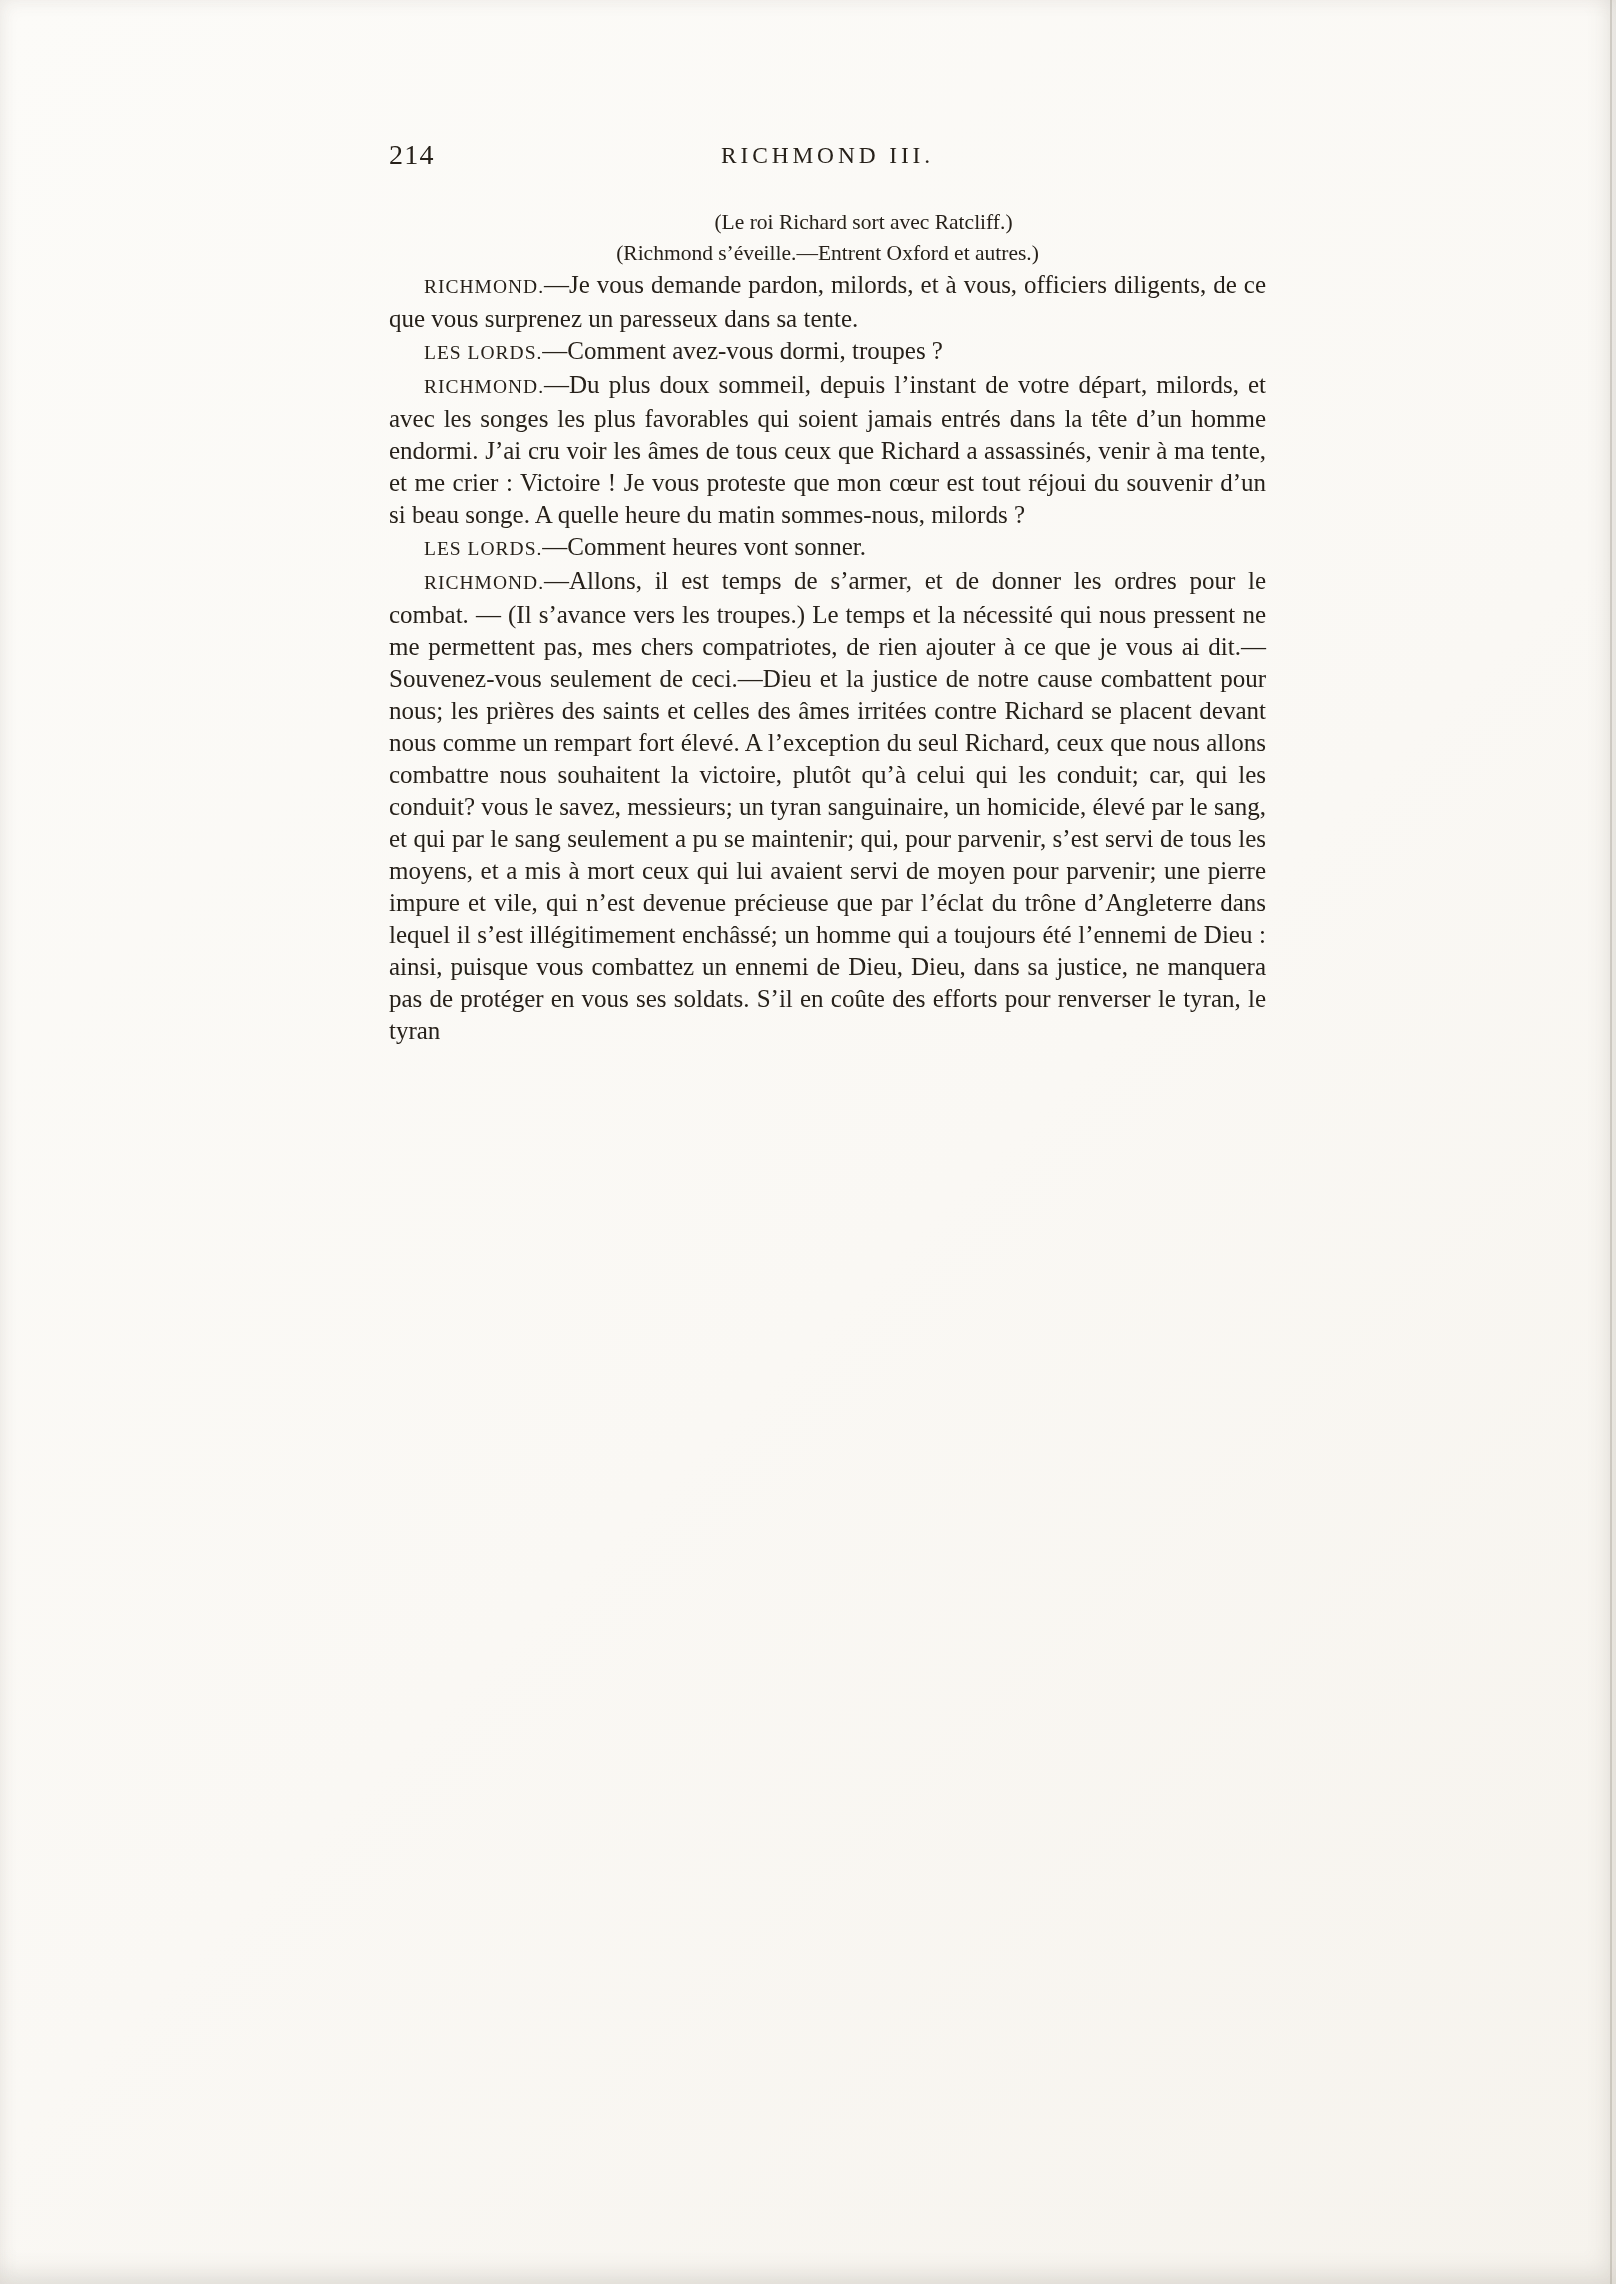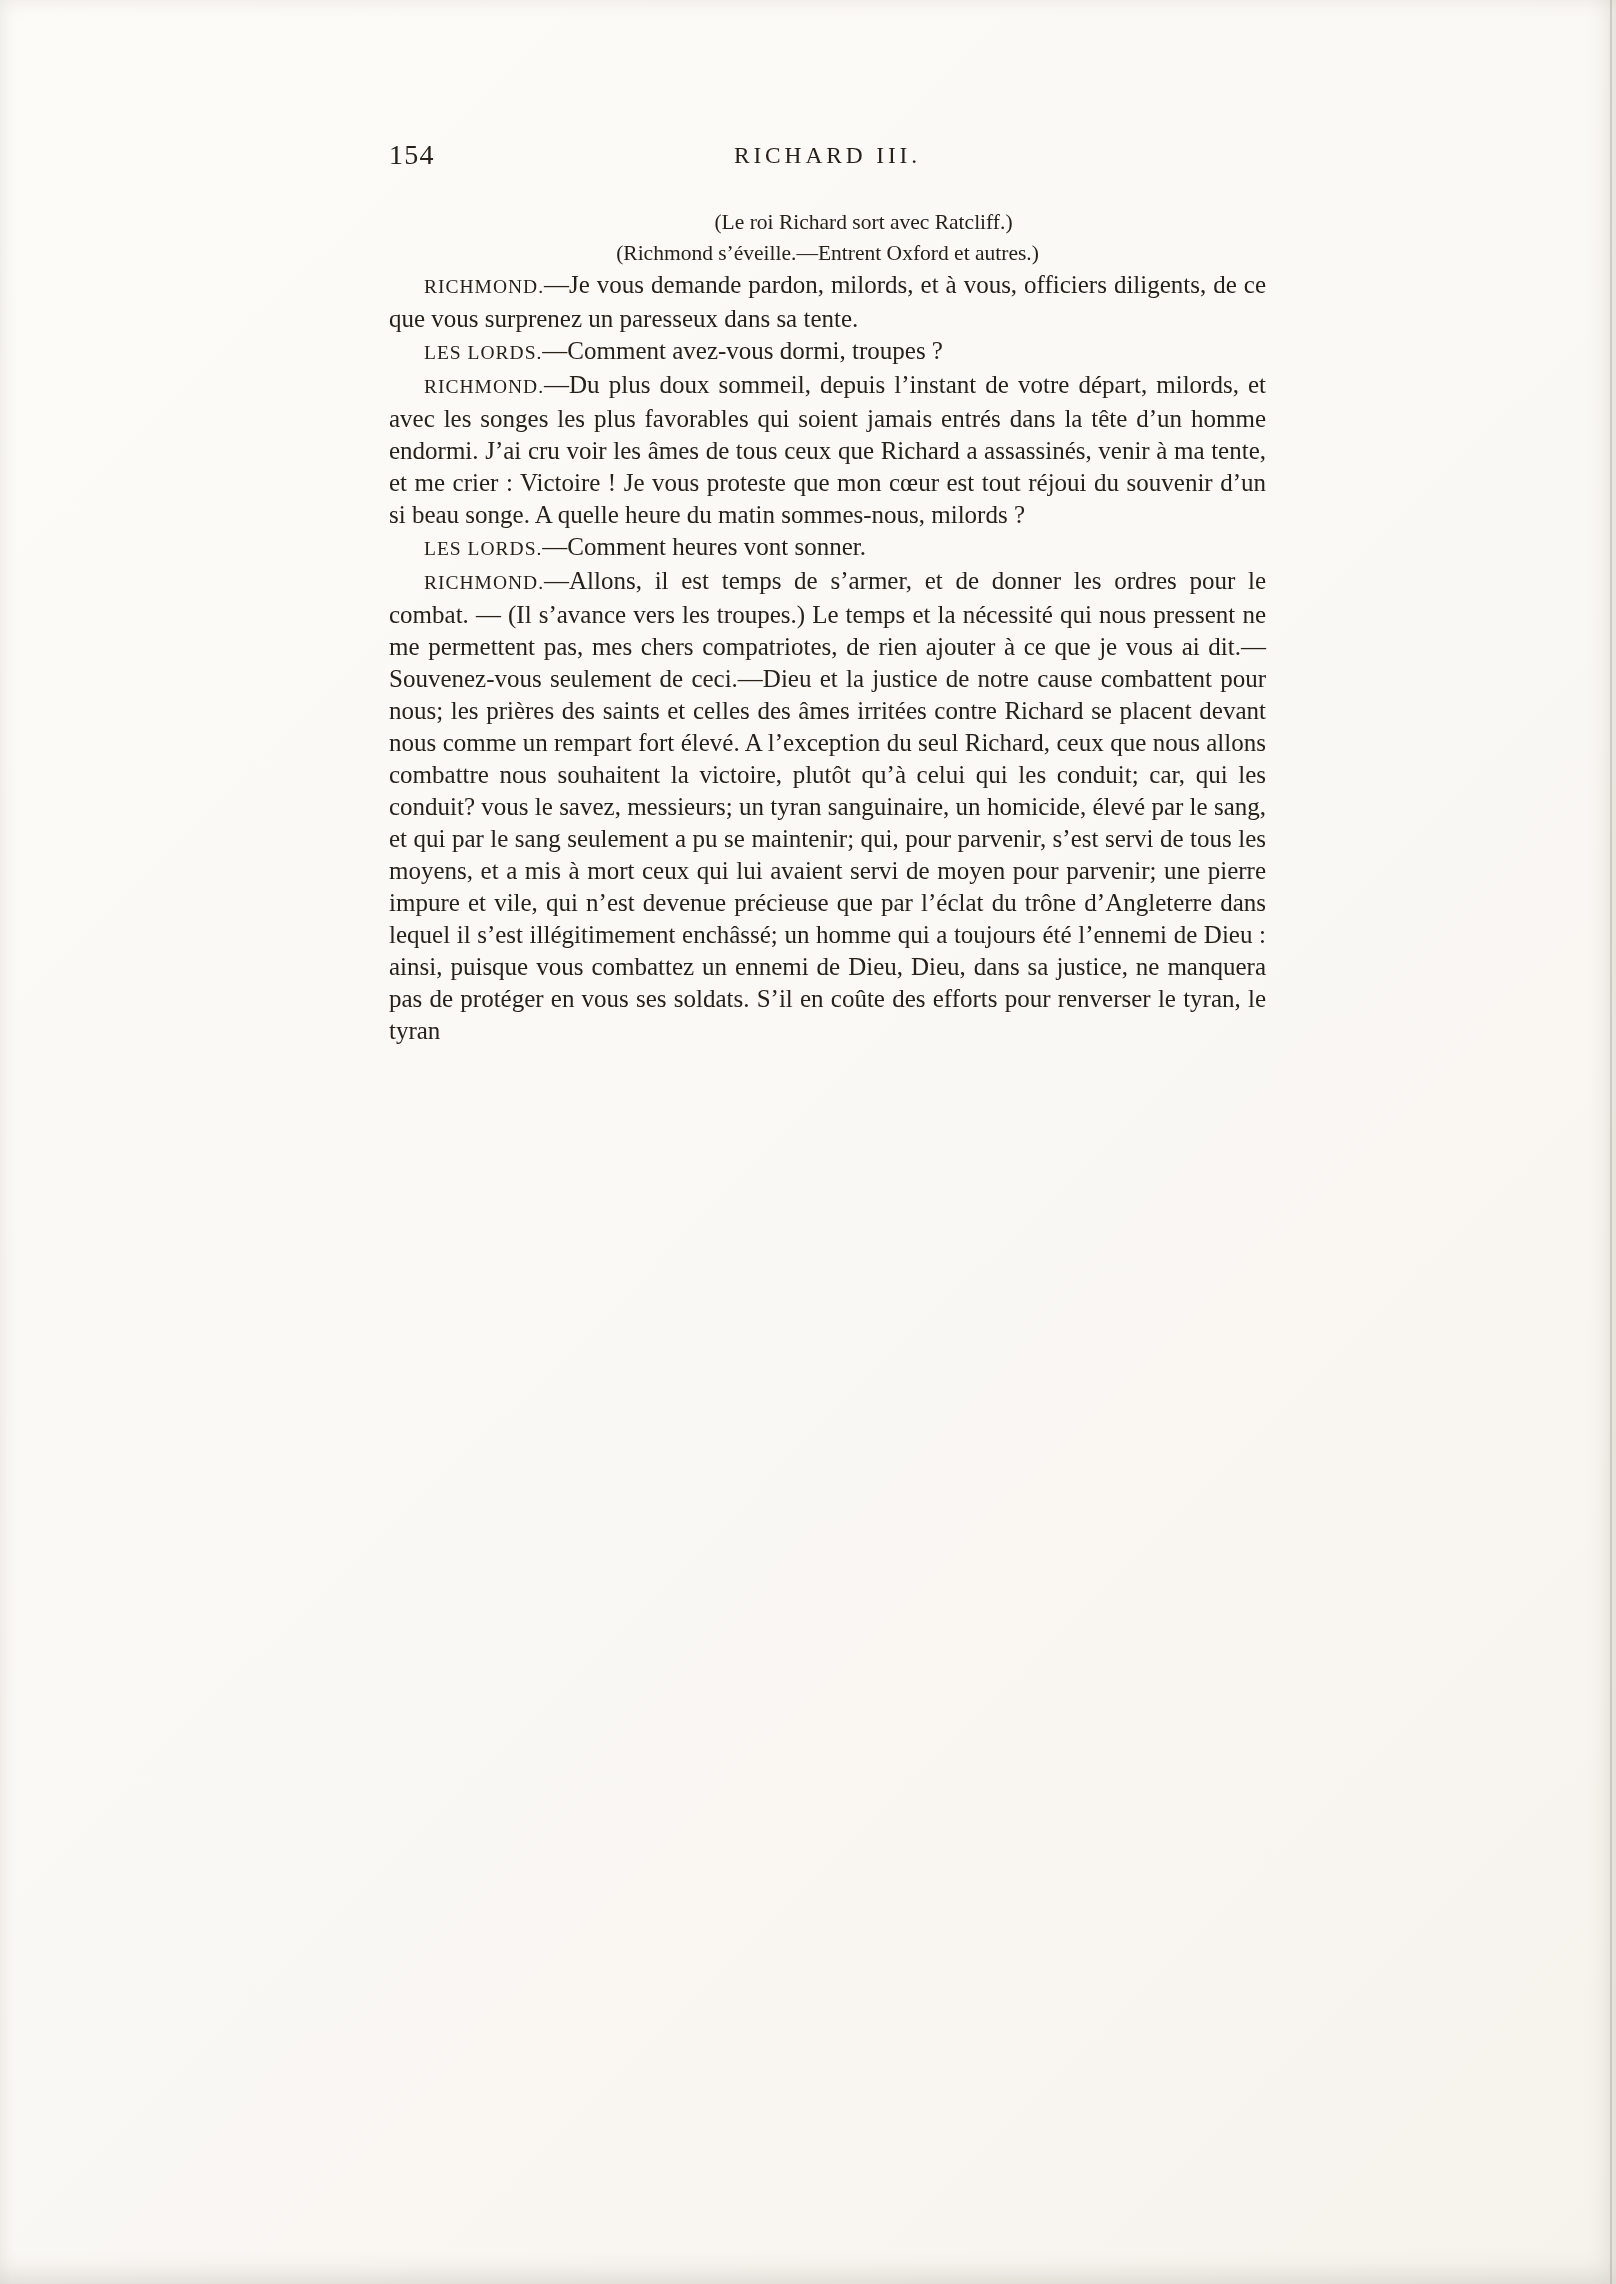--- a/index.html
+++ b/index.html
@@ -88,22 +88,22 @@
     letter-spacing: 1px;
   }
   .run-italic {
   }
 </style>
 </head>
 <body>
 
 <div class="page">
   <header class="running-head">
-    <span class="page-number">154</span>
-    <span class="head-title">RICHARD III.</span>
+    <span class="page-number">214</span>
+    <span class="head-title">RICHMOND III.</span>
   </header>
   <main class="text-block" id="text-block">
       <p class="para stage-right"><span class="run-normal">(Le roi Richard sort avec Ratcliff.)</span></p>
       <p class="para stage-center"><span class="run-normal">(Richmond s’éveille.—Entrent Oxford et autres.)</span></p>
       <p class="para speech"><span class="run-speaker">RICHMOND.</span><span class="run-normal">—Je vous demande pardon, milords, et à vous, officiers diligents, de ce que vous surprenez un paresseux dans sa tente.</span></p>
       <p class="para speech"><span class="run-speaker">LES LORDS.</span><span class="run-normal">—Comment avez-vous dormi, troupes ?</span></p>
       <p class="para speech"><span class="run-speaker">RICHMOND.</span><span class="run-normal">—Du plus doux sommeil, depuis l’instant de votre départ, milords, et avec les songes les plus favorables qui soient jamais entrés dans la tête d’un homme endormi. J’ai cru voir les âmes de tous ceux que Richard a assassinés, venir à ma tente, et me crier : Victoire ! Je vous proteste que mon cœur est tout réjoui du souvenir d’un si beau songe. A quelle heure du matin sommes-nous, milords ?</span></p>
       <p class="para speech"><span class="run-speaker">LES LORDS.</span><span class="run-normal">—Comment heures vont sonner.</span></p>
       <p class="para speech"><span class="run-speaker">RICHMOND.</span><span class="run-normal">—Allons, il est temps de s’armer, et de donner les ordres pour le combat. — </span><span class="run-italic">(Il s’avance vers les troupes.)</span><span class="run-normal"> Le temps et la nécessité qui nous pressent ne me permettent pas, mes chers compatriotes, de rien ajouter à ce que je vous ai dit.—Souvenez-vous seulement de ceci.—Dieu et la justice de notre cause combattent pour nous; les prières des saints et celles des âmes irritées contre Richard se placent devant nous comme un rempart fort élevé. A l’exception du seul Richard, ceux que nous allons combattre nous souhaitent la victoire, plutôt qu’à celui qui les conduit; car, qui les conduit? vous le savez, messieurs; un tyran sanguinaire, un homicide, élevé par le sang, et qui par le sang seulement a pu se maintenir; qui, pour parvenir, s’est servi de tous les moyens, et a mis à mort ceux qui lui avaient servi de moyen pour parvenir; une pierre impure et vile, qui n’est devenue précieuse que par l’éclat du trône d’Angleterre dans lequel il s’est illégitimement enchâssé; un homme qui a toujours été l’ennemi de Dieu : ainsi, puisque vous combattez un ennemi de Dieu, Dieu, dans sa justice, ne manquera pas de protéger en vous ses soldats. S’il en coûte des efforts pour renverser le tyran, le tyran</span></p>
     </main>

